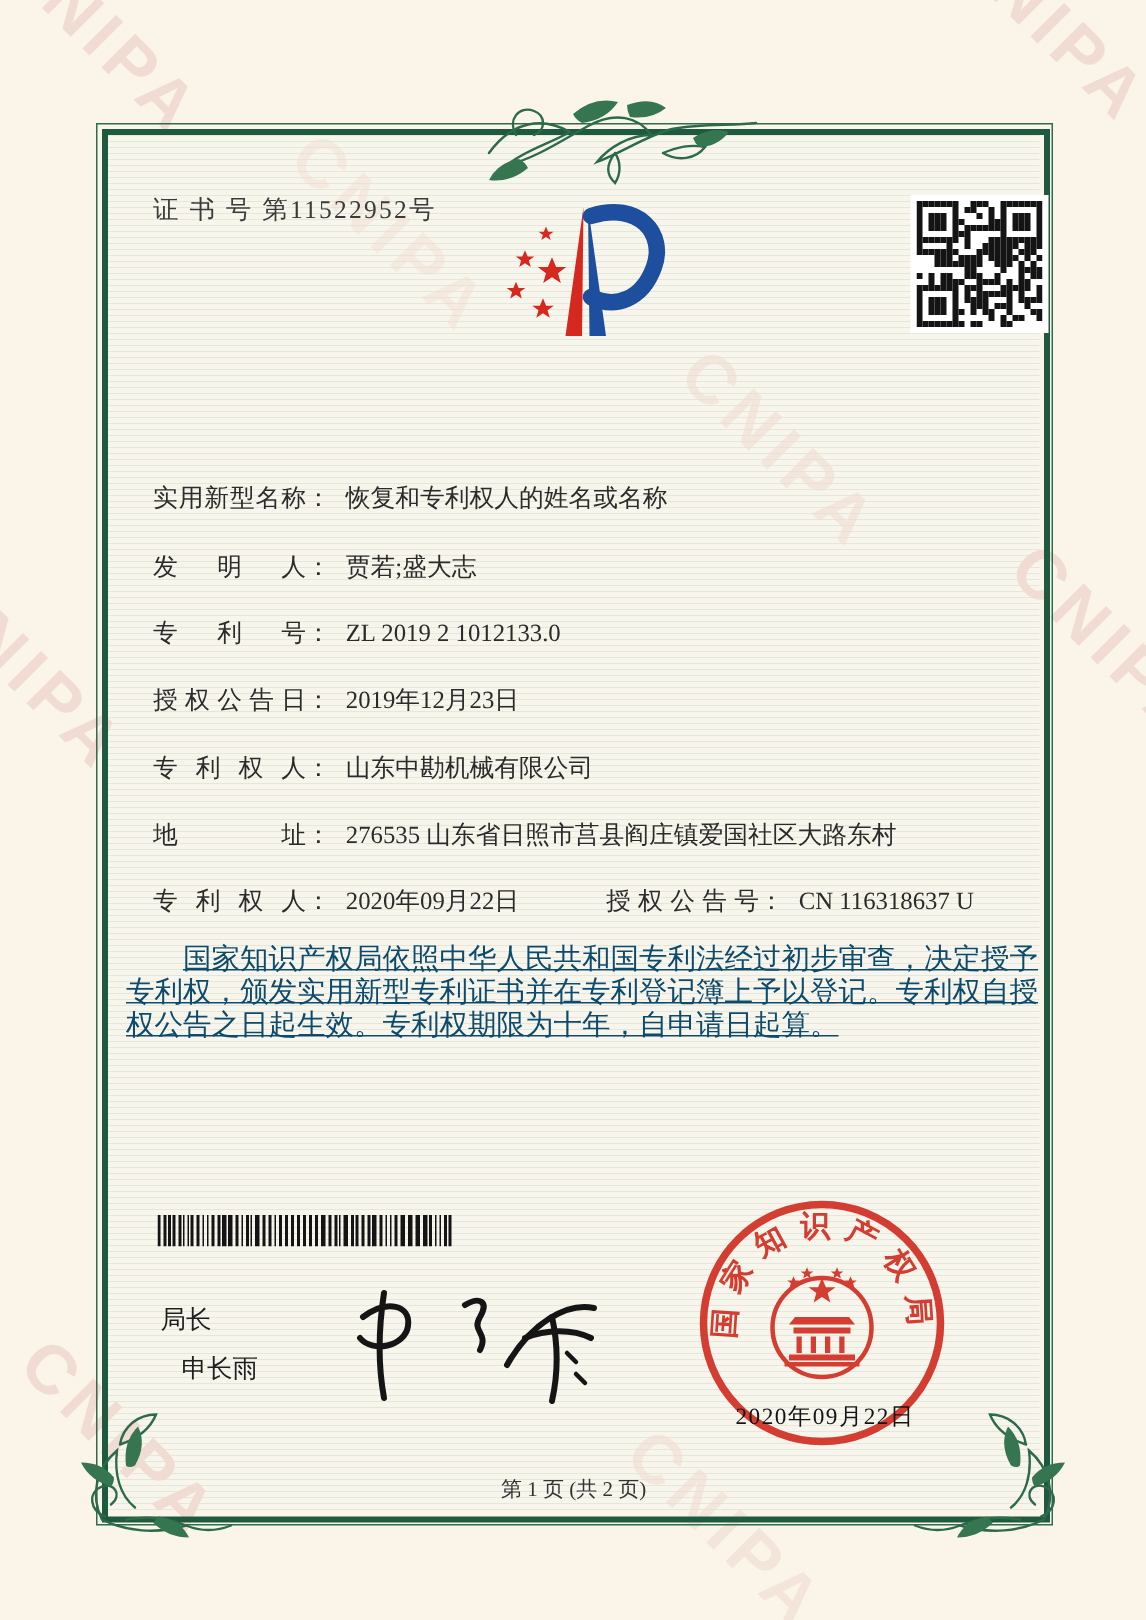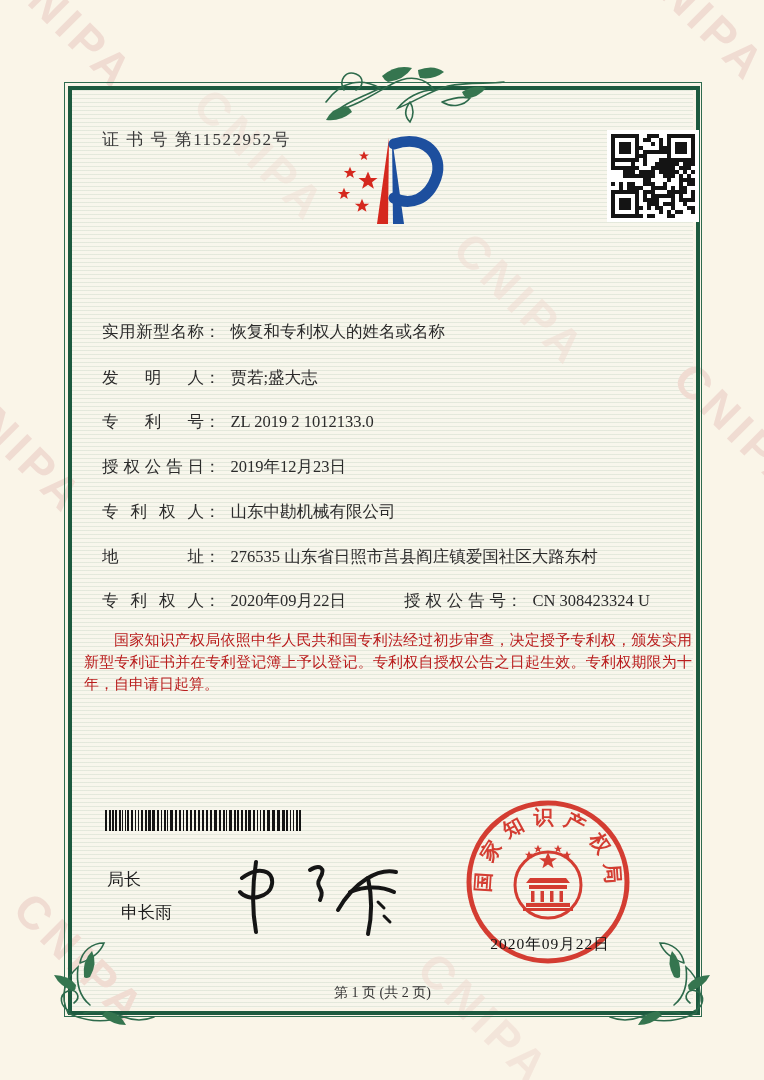--- a/index.html
+++ b/index.html
@@ -41,21 +41,21 @@
   .title{
     position:absolute; left:65px; top:233px; width:635px; text-align:center;
     font-size:39px; font-weight:700; letter-spacing:7px; color:#101010;
   }
   .frow{position:absolute; left:102px; width:600px; font-size:16.5px; color:#2b2b2b;}
   .flab{display:inline-block; width:102px; text-align:justify; text-align-last:justify; vertical-align:bottom;}
   .fval{margin-left:10px;}
   .grant2{position:absolute; left:302px; top:0;}
   .paras{
     position:absolute; left:84px; top:629px; width:608px;
-    font-size:15px; line-height:22px; text-align:justify; color:#b91c1c;
+    font-size:19px; line-height:22px; text-align:justify; color:#0c4a6e;text-decoration:underline;
   }
   .paras p{margin:0; text-indent:2em;}
   .barcode{
     position:absolute; left:105px; top:810px; width:204px; height:21px;
     overflow:hidden; white-space:nowrap; font-size:0;
   }
   .barcode i{display:inline-block; height:21px;}
   .dir-title{position:absolute; left:107px; top:868px; font-family:"Liberation Sans",sans-serif; font-size:17px; color:#1f1f1f;}
   .dir-name{position:absolute; left:121px; top:901px; font-family:Liberation Sans, sans-serif; font-size:17px; color:#1f1f1f;}
   .sig{position:absolute; left:218px; top:848px;}
@@ -424,21 +424,21 @@
     <div class="frow" style="top:501px">
       <span class="flab">专利权人</span><span>：</span><span class="fval">山东中勘机械有限公司</span>
     </div>
     <div class="frow" style="top:546px">
       <span class="flab">地址</span><span>：</span><span class="fval">276535 山东省日照市莒县阎庄镇爱国社区大路东村</span>
     </div>
 
     <div class="frow" style="top:590px">
       <span class="flab">专利权人</span><span>：</span><span class="fval">2020年09月22日</span>
       <span class="grant2">
-        <span class="flab">授权公告号</span><span>：</span><span class="fval">CN 308423324 U</span>
+        <span class="flab">授权公告号</span><span>：</span><span class="fval">CN 116318637 U</span>
       </span>
     </div>
 
     <div class="paras">
       <p>国家知识产权局依照中华人民共和国专利法经过初步审查，决定授予专利权，颁发实用新型专利证书并在专利登记簿上予以登记。专利权自授权公告之日起生效。专利权期限为十年，自申请日起算。</p>
     </div>
 
     <div class="barcode" id="barcode"><i style="width:2px;background:#141414"></i><i style="width:2px"></i><i style="width:2px;background:#141414"></i><i style="width:1px"></i><i style="width:2px;background:#141414"></i><i style="width:1px"></i><i style="width:2px;background:#141414"></i><i style="width:2px"></i><i style="width:2px;background:#141414"></i><i style="width:1px"></i><i style="width:1px;background:#141414"></i><i style="width:2px"></i><i style="width:1px;background:#141414"></i><i style="width:1px"></i><i style="width:2px;background:#141414"></i><i style="width:2px"></i><i style="width:2px;background:#141414"></i><i style="width:2px"></i><i style="width:1px;background:#141414"></i><i style="width:2px"></i><i style="width:1px;background:#141414"></i><i style="width:2px"></i><i style="width:2px;background:#141414"></i><i style="width:2px"></i><i style="width:2px;background:#141414"></i><i style="width:1px"></i><i style="width:3px;background:#141414"></i><i style="width:1px"></i><i style="width:3px;background:#141414"></i><i style="width:2px"></i><i style="width:2px;background:#141414"></i><i style="width:2px"></i><i style="width:1px;background:#141414"></i><i style="width:2px"></i><i style="width:2px;background:#141414"></i><i style="width:1px"></i><i style="width:1px;background:#141414"></i><i style="width:2px"></i><i style="width:3px;background:#141414"></i><i style="width:2px"></i><i style="width:2px;background:#141414"></i><i style="width:2px"></i><i style="width:2px;background:#141414"></i><i style="width:2px"></i><i style="width:1px;background:#141414"></i><i style="width:2px"></i><i style="width:2px;background:#141414"></i><i style="width:2px"></i><i style="width:2px;background:#141414"></i><i style="width:2px"></i><i style="width:2px;background:#141414"></i><i style="width:2px"></i><i style="width:2px;background:#141414"></i><i style="width:2px"></i><i style="width:2px;background:#141414"></i><i style="width:2px"></i><i style="width:2px;background:#141414"></i><i style="width:2px"></i><i style="width:2px;background:#141414"></i><i style="width:2px"></i><i style="width:3px;background:#141414"></i><i style="width:2px"></i><i style="width:2px;background:#141414"></i><i style="width:2px"></i><i style="width:2px;background:#141414"></i><i style="width:1px"></i><i style="width:1px;background:#141414"></i><i style="width:2px"></i><i style="width:3px;background:#141414"></i><i style="width:2px"></i><i style="width:2px;background:#141414"></i><i style="width:1px"></i><i style="width:2px;background:#141414"></i><i style="width:2px"></i><i style="width:2px;background:#141414"></i><i style="width:2px"></i><i style="width:2px;background:#141414"></i><i style="width:1px"></i><i style="width:3px;background:#141414"></i><i style="width:2px"></i><i style="width:2px;background:#141414"></i><i style="width:2px"></i><i style="width:1px;background:#141414"></i><i style="width:2px"></i><i style="width:1px;background:#141414"></i><i style="width:2px"></i><i style="width:2px;background:#141414"></i><i style="width:2px"></i><i style="width:3px;background:#141414"></i><i style="width:2px"></i><i style="width:3px;background:#141414"></i><i style="width:2px"></i><i style="width:3px;background:#141414"></i><i style="width:2px"></i><i style="width:3px;background:#141414"></i><i style="width:1px"></i><i style="width:2px;background:#141414"></i><i style="width:2px"></i><i style="width:1px;background:#141414"></i><i style="width:2px"></i><i style="width:1px;background:#141414"></i><i style="width:2px"></i><i style="width:2px;background:#141414"></i><i style="width:1px"></i><i style="width:2px;background:#141414"></i></div>
 
     <div class="dir-title">局长</div>

